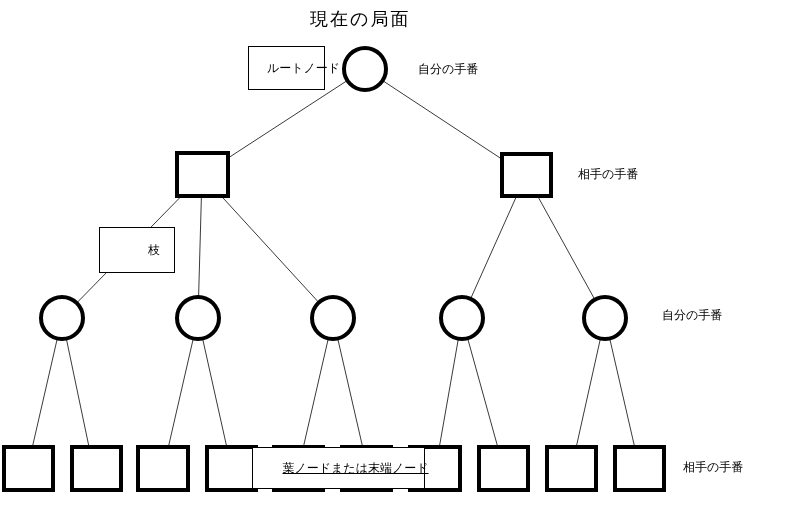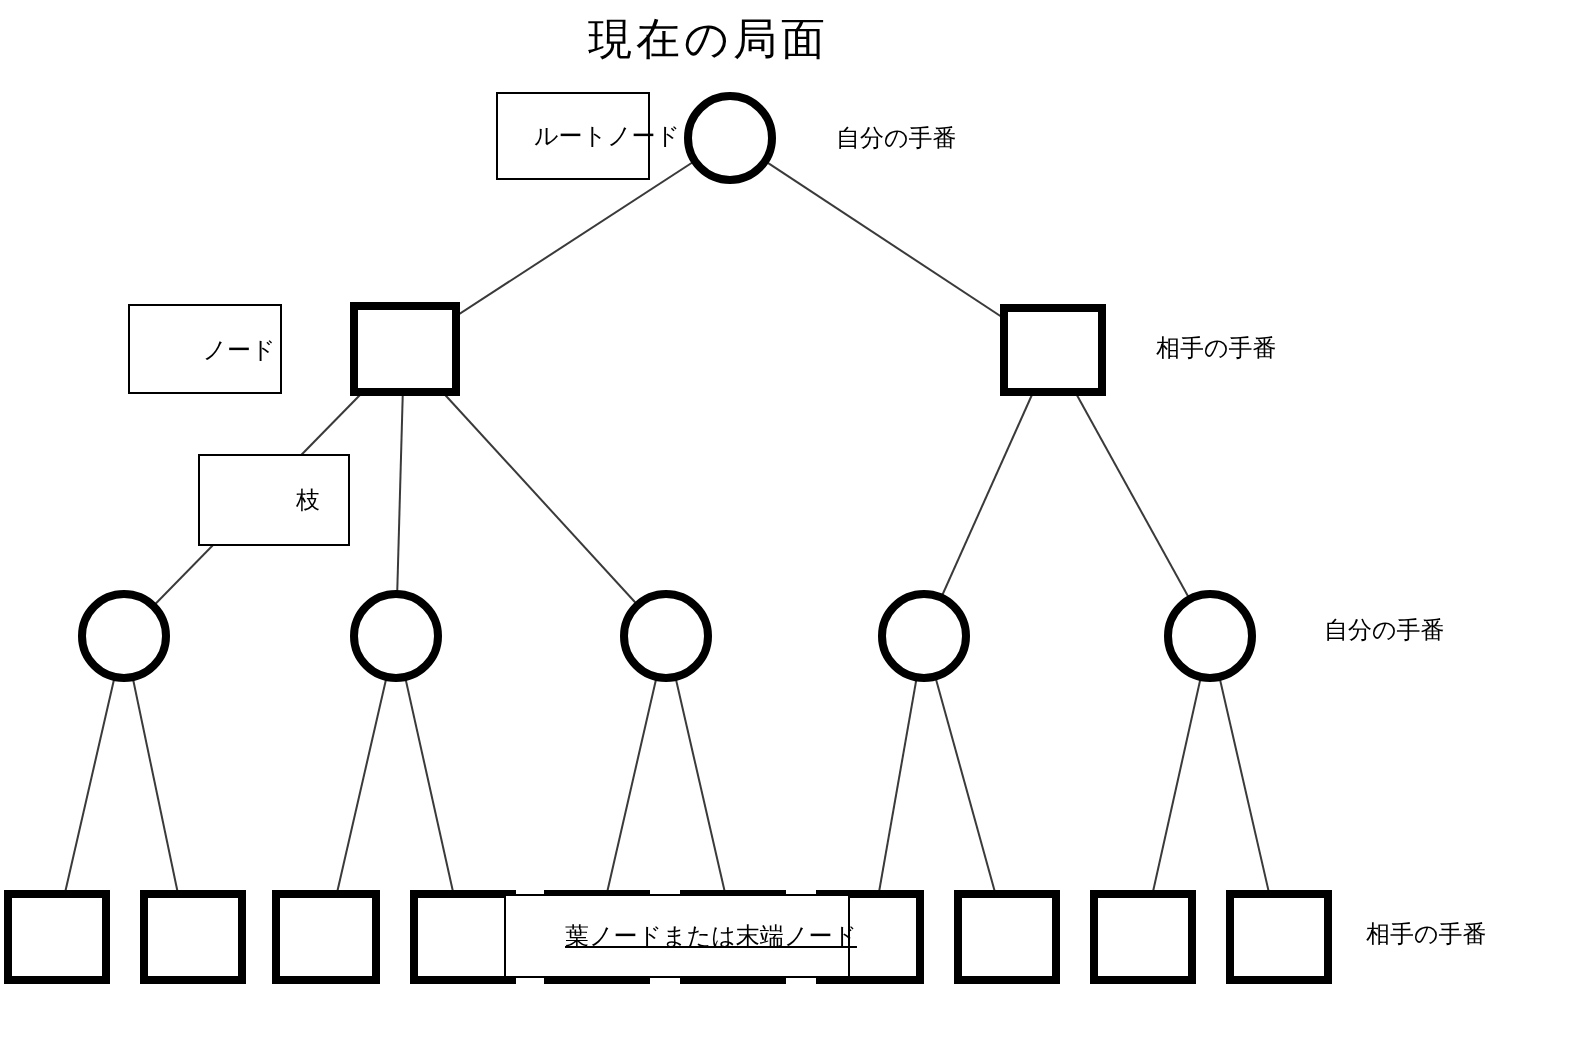--- a/index.html
+++ b/index.html
@@ -48,23 +48,23 @@
   }
   .turn-label {
     position: absolute;
     font-size: 12px;
     line-height: 20px;
     white-space: nowrap;
     z-index: 2;
   }
   .title {
     position: absolute;
-    left: 294px;
+    left: 310px;
     top: 9px;
-    font-size: 22px;
+    font-size: 18px;
     line-height: 21px;
     letter-spacing: 2px;
     white-space: nowrap;
     z-index: 2;
   }
 </style>
 </head>
 <body>
 
 <div class="stage">
@@ -109,21 +109,20 @@
   <div class="node" style="left:136px; top:445px; width:54px; height:47px;"></div>
   <div class="node" style="left:205px; top:445px; width:53px; height:47px;"></div>
   <div class="node" style="left:272px; top:445px; width:53px; height:47px;"></div>
   <div class="node" style="left:340px; top:445px; width:53px; height:47px;"></div>
   <div class="node" style="left:408px; top:445px; width:54px; height:47px;"></div>
   <div class="node" style="left:477px; top:445px; width:53px; height:47px;"></div>
   <div class="node" style="left:545px; top:445px; width:53px; height:47px;"></div>
   <div class="node" style="left:613px; top:445px; width:53px; height:47px;"></div>
 
   <div class="callout" style="left:248px; top:46px;  width:77px;  height:44px;">ルートノード</div>
-  <div class="callout" style="left:64px;  top:152px; width:77px;  height:45px;">ノード</div>
   <div class="callout" style="left:99px;  top:227px; width:76px;  height:46px;">枝</div>
   <div class="callout" style="left:252px; top:447px; width:173px; height:42px;text-decoration:underline;">葉ノードまたは末端ノード</div>
 
   <div class="turn-label" style="left:418px; top:59px;">自分の手番</div>
   <div class="turn-label" style="left:578px; top:164px;">相手の手番</div>
   <div class="turn-label" style="left:662px; top:305px;">自分の手番</div>
   <div class="turn-label" style="left:683px; top:457px;">相手の手番</div>
 
 </div>
 

